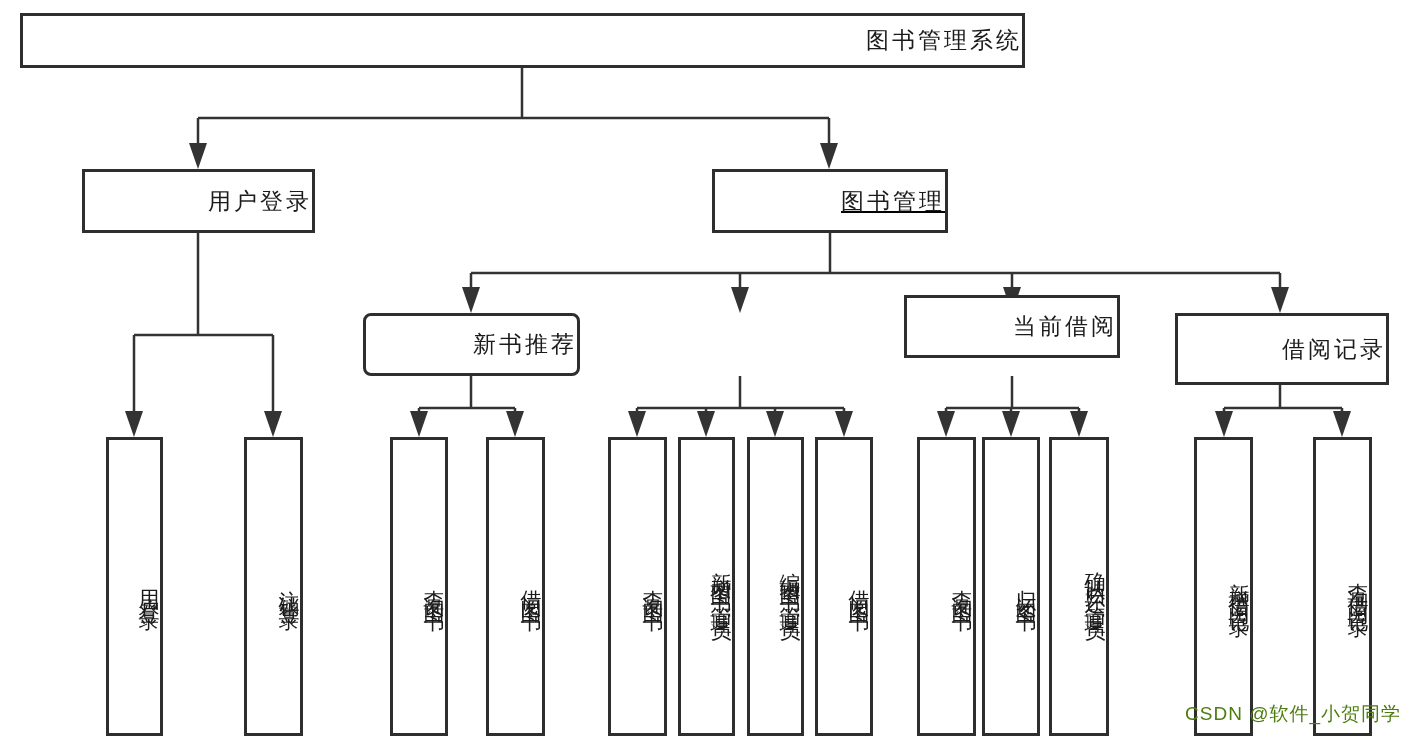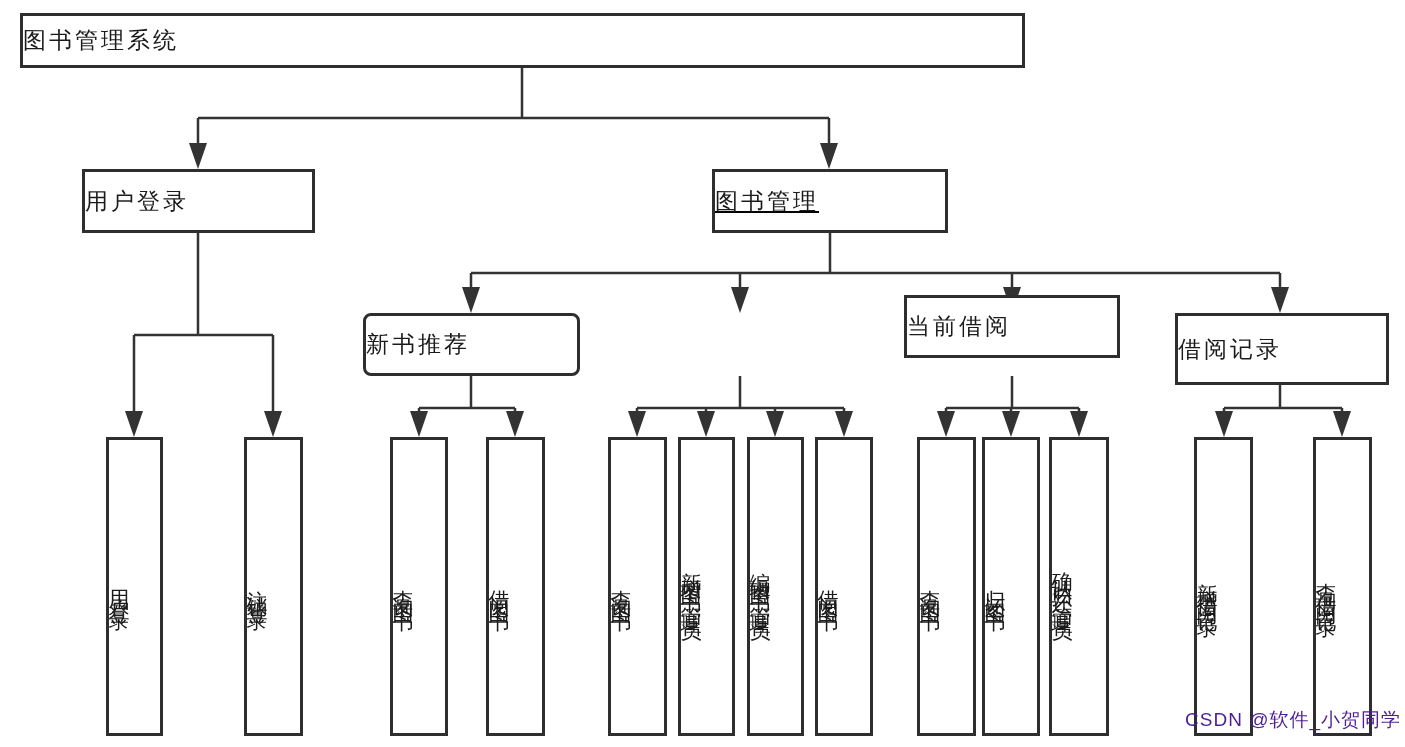--- a/index.html
+++ b/index.html
@@ -11,21 +11,21 @@
     overflow:hidden;
   }
   #connector-svg { position:absolute; left:0; top:0; width:1405px; height:747px; }
   .box {
     position:absolute;
     box-sizing:border-box;
     border:3px solid #2e2e2e;
     background:#ffffff;
     display:flex;
     align-items:center;
-    justify-content:flex-start;
+    justify-content:flex-end;
   }
   .h-label {
     font-size:23px;
     letter-spacing:3px;
     color:#1b1b1b;
     white-space:nowrap;
   }
   .v-label {
     writing-mode:vertical-rl;
     text-orientation:mixed;
@@ -54,23 +54,23 @@
   .b-g3-1 { left:678px;  width:57px; }
   .b-g3-2 { left:747px;  width:57px; }
   .b-g3-3 { left:815px;  width:58px; }
   .b-g4-0 { left:917px;  width:59px; }
   .b-g4-1 { left:982px;  width:58px; }
   .b-g4-2 { left:1049px; width:60px; }
   .b-g5-0 { left:1194px; width:59px; }
   .b-g5-1 { left:1313px; width:59px; }
   #watermark {
     position:absolute;
-    right:4px; bottom:14px;
+    right:4px; bottom:20px;
     font-size:19px;
-    color:#4c1d95;
+    color:#4d7c0f;
     letter-spacing:1px;
     white-space:nowrap;
     margin-left:20px;
   }
 </style>
 </head>
 <body>
 
 <div id="canvas">
 

